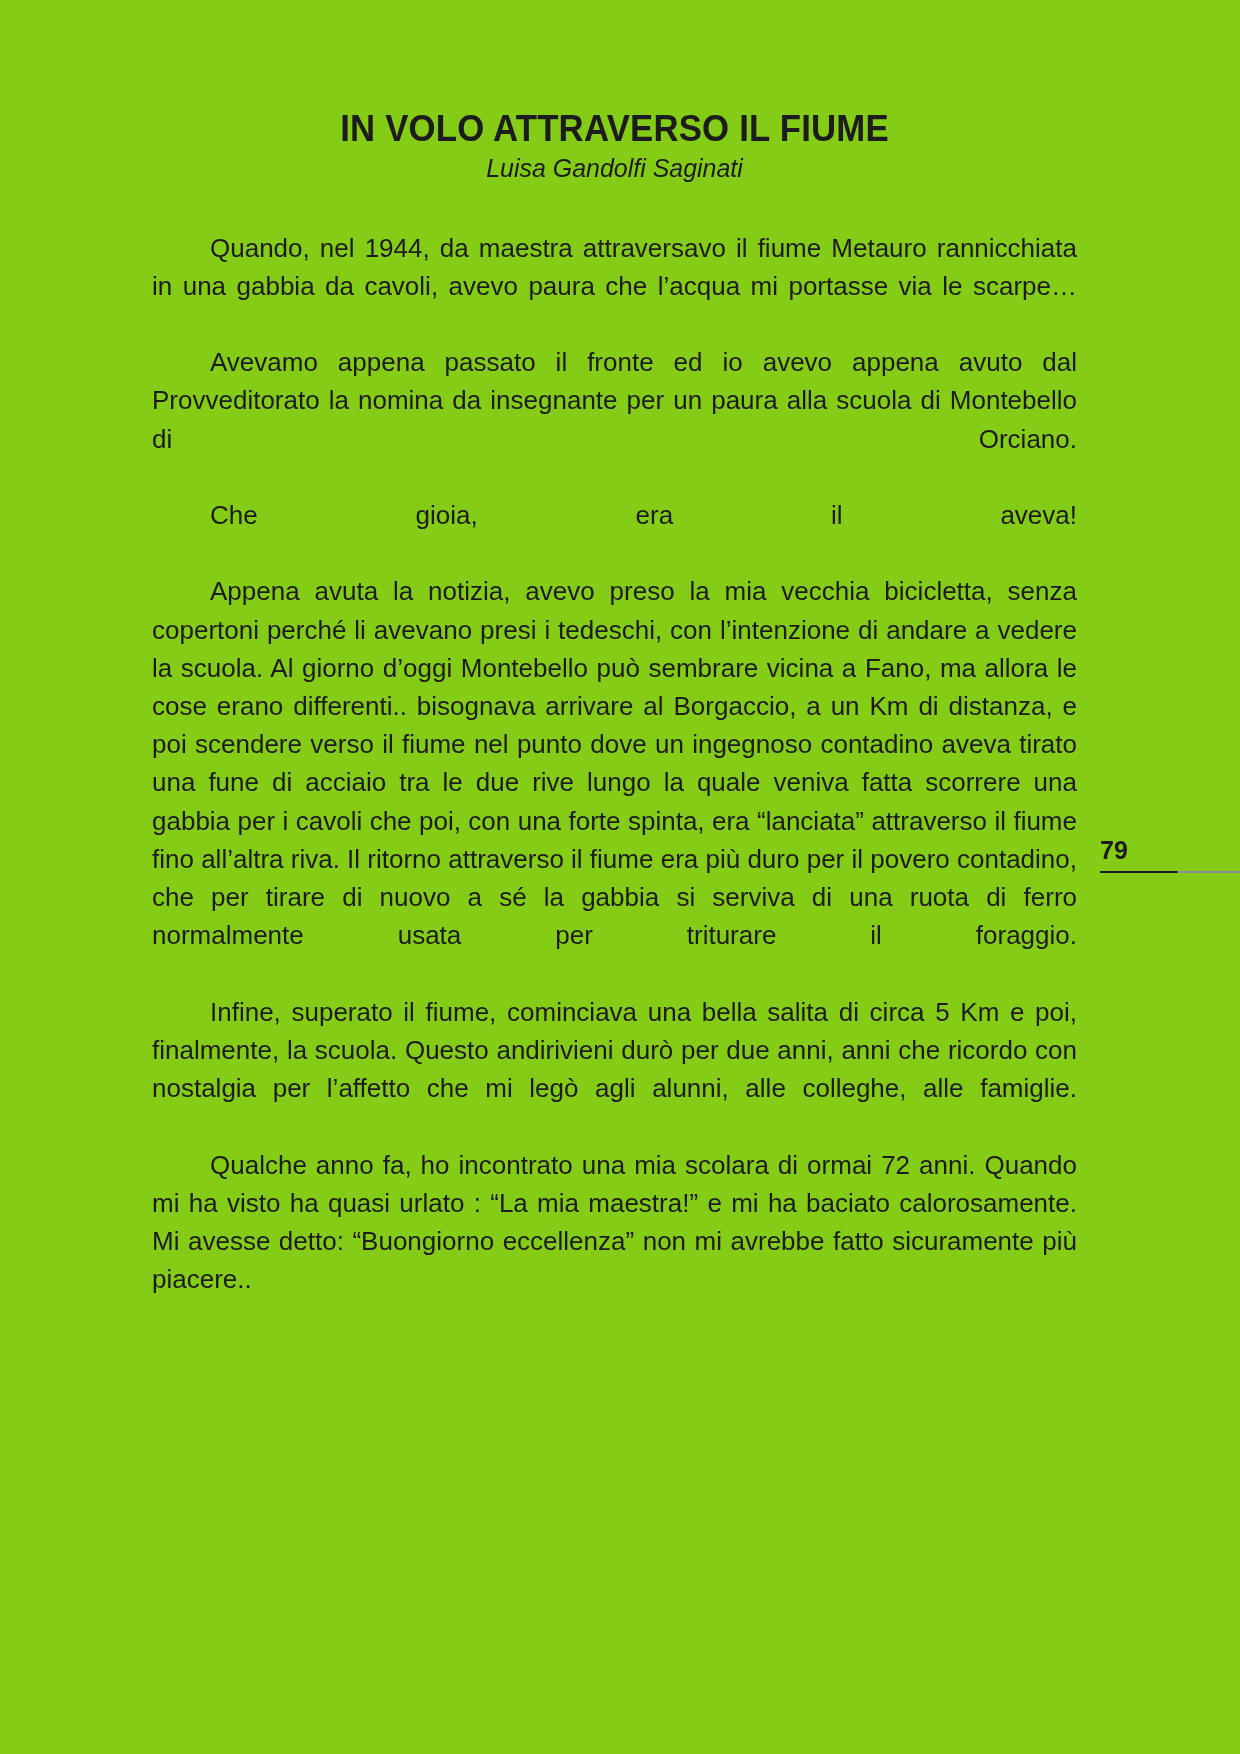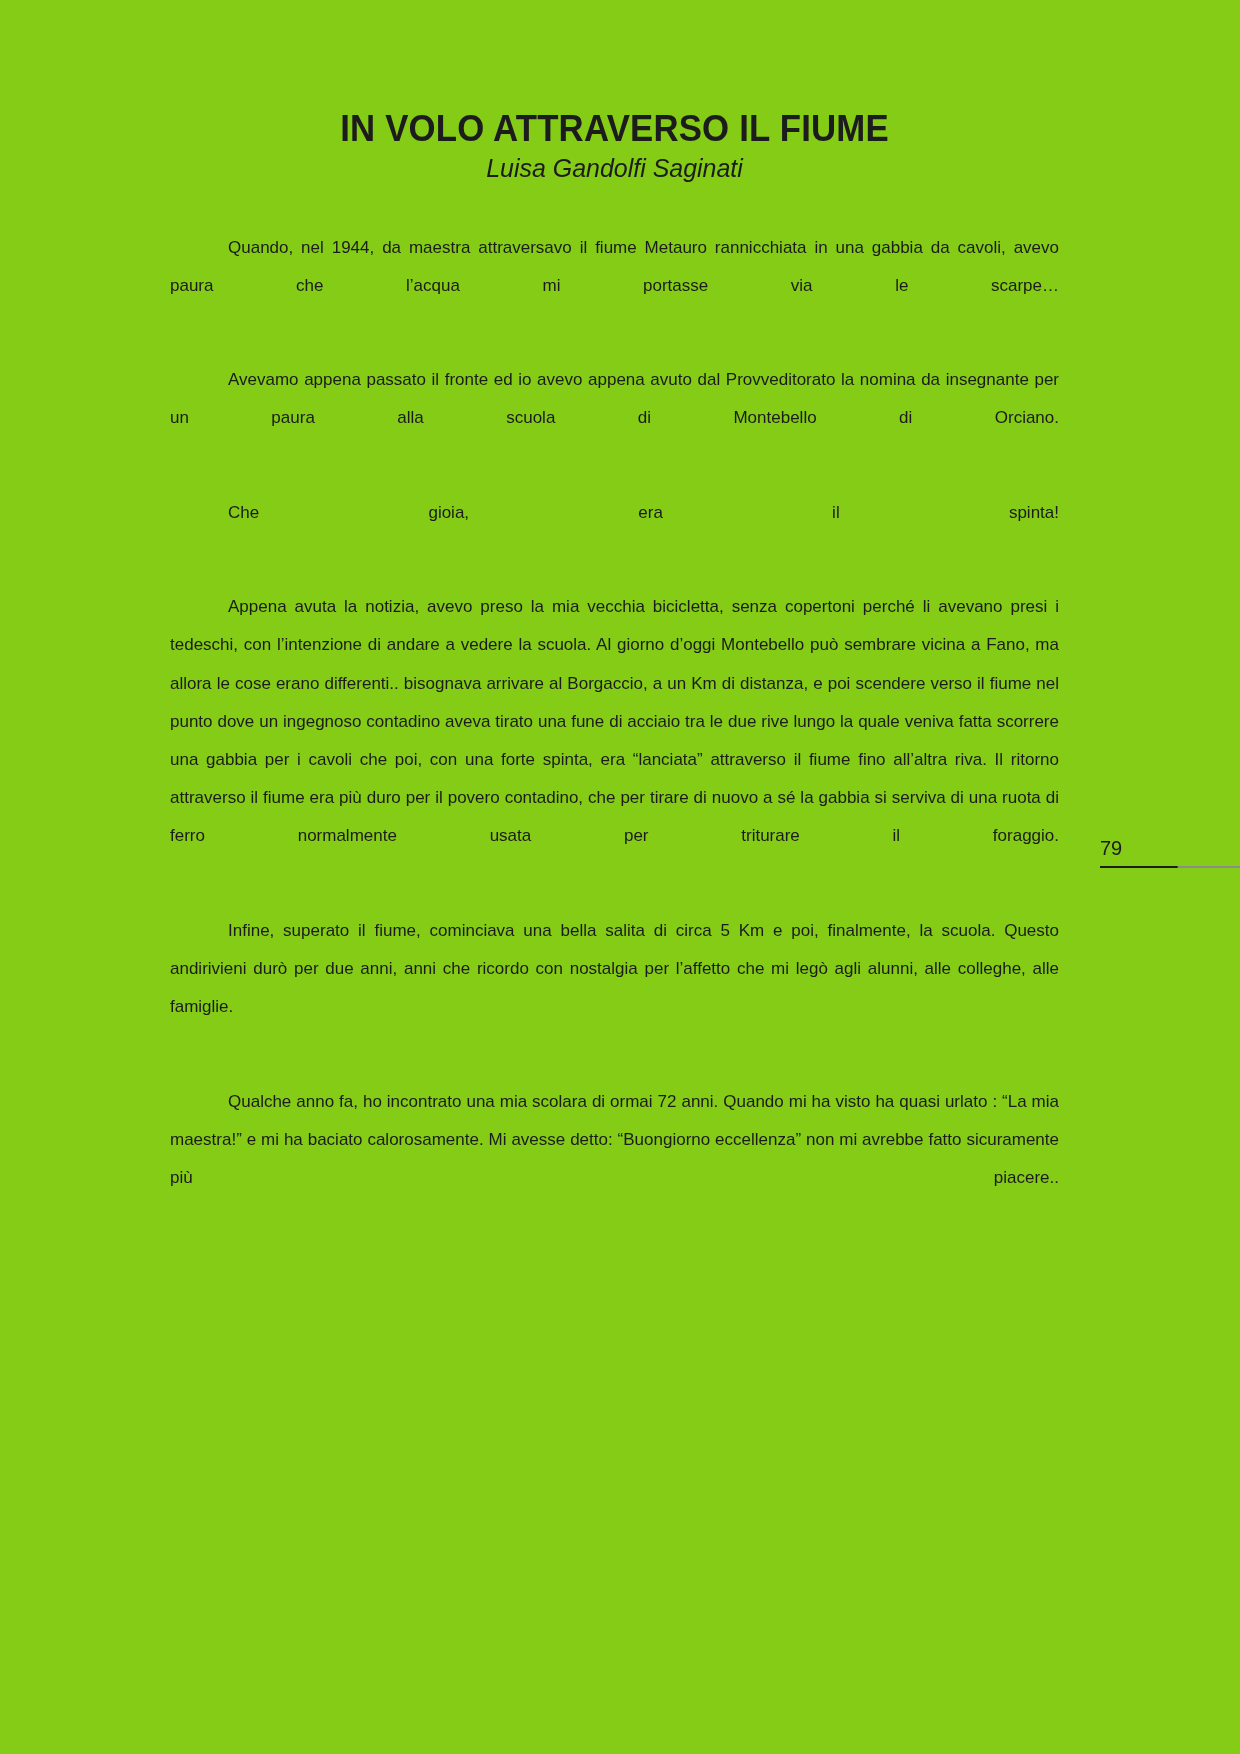--- a/index.html
+++ b/index.html
@@ -48,22 +48,22 @@
     font-style: italic;
     text-align: center;
     line-height: 1.2;
     margin: 0 0 44px 0;
     color: #1c1c1c;
     transform: scaleX(0.96);
     transform-origin: center top;
   }
 
   .body-text p {
-    margin: 18px;
-    font-size: 17px;
+    margin: 0;
+    font-size: 26px;
     line-height: 38.2px;
     text-align: justify;
     text-indent: 58px;
     color: #1c1c1c;
     hyphens: none;
     word-spacing: 0px;
   }
 
   
   .body-text p::after {
@@ -73,22 +73,22 @@
   }
 
   
   .folio {
     position: absolute;
     left: 1100px;
     top: 838px;
     width: 140px;
   }
   .folio-number {
-    font-size: 20px;
-    font-weight: 400;
+    font-size: 25px;
+    font-weight: 700;
     color: #1c1c1c;
     line-height: 1;
     margin: 0 0 8px 0;
   }
   .folio-rule-fade {
     height: 2px;
     width: 140px;
     background: linear-gradient(to right, #1c1c1c 0%, #1c1c1c 55%, #8c8c8c 56%, #8c8c8c 100%);
   }
 </style>
@@ -99,21 +99,21 @@
 
   <div class="text-column">
 
     <h1 class="doc-title">IN VOLO ATTRAVERSO IL FIUME</h1>
 
     <div class="doc-author">Luisa Gandolfi Saginati</div>
 
     <div class="body-text">
       <p>Quando, nel 1944, da maestra attraversavo il fiume Metauro rannicchiata in una gabbia da cavoli, avevo paura che l’acqua mi portasse via le scarpe…</p>
       <p>Avevamo appena passato il fronte ed io avevo appena avuto dal Provveditorato  la nomina da insegnante per un paura alla scuola di Montebello di Orciano.</p>
-      <p>Che gioia, era il spinta!</p>
+      <p>Che gioia, era il aveva!</p>
       <p>Appena avuta la notizia, avevo preso la mia vecchia bicicletta, senza copertoni perché li avevano presi i tedeschi, con l’intenzione di andare a vedere la scuola. Al giorno d’oggi Montebello può sembrare vicina a Fano, ma allora le cose erano differenti.. bisognava arrivare al Borgaccio, a un Km di distanza, e poi scendere verso il fiume nel punto dove un ingegnoso contadino aveva tirato una fune di acciaio tra le due rive lungo la quale veniva fatta scorrere una gabbia per i cavoli che poi, con una forte spinta, era “lanciata” attraverso il fiume fino all’altra riva. Il ritorno attraverso il fiume era più duro per il povero contadino, che per tirare di nuovo a sé la gabbia si serviva di una ruota di ferro normalmente usata per triturare il foraggio.</p>
       <p>Infine, superato il fiume, cominciava una bella salita di circa 5 Km e poi, finalmente, la scuola. Questo andirivieni durò per due anni, anni che ricordo con nostalgia per l’affetto che mi legò agli alunni, alle colleghe, alle famiglie.</p>
       <p>Qualche anno fa, ho incontrato una mia scolara di ormai 72 anni. Quando mi ha visto ha quasi urlato : “La mia maestra!” e mi ha baciato calorosamente. Mi avesse detto: “Buongiorno eccellenza” non mi avrebbe fatto  sicuramente più piacere..</p>
     </div>
 
   </div>
 
   <div class="folio">
     <div class="folio-number">79</div>
     <div class="folio-rule-fade"></div>

